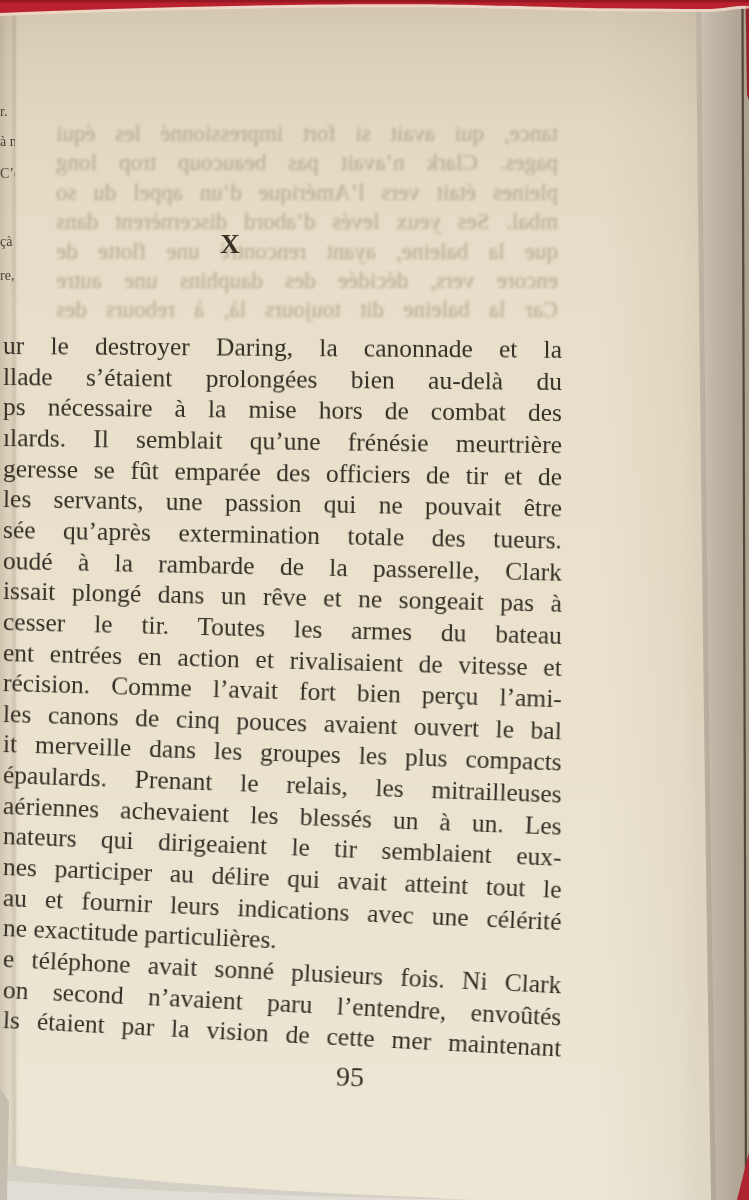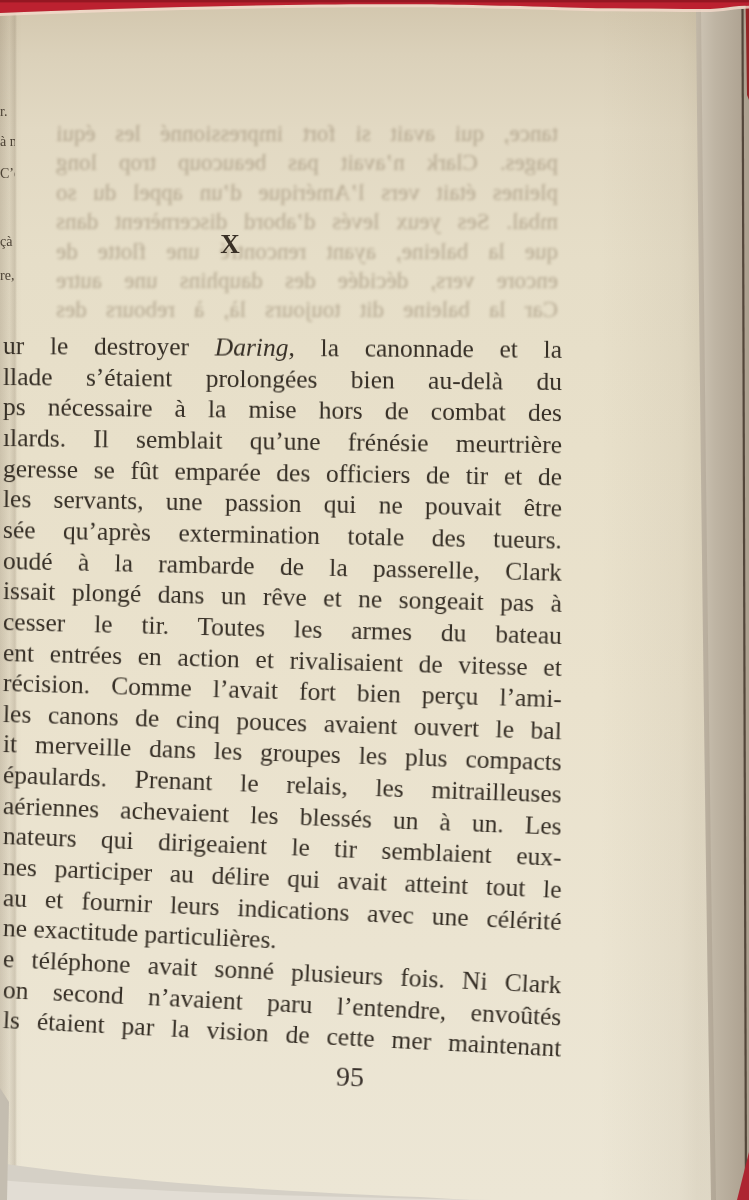--- a/index.html
+++ b/index.html
@@ -16,21 +16,21 @@
   .tblock{position:absolute;left:0;top:0;width:749px;height:1200px;}
   .tline{
     position:absolute;left:3px;width:559px;height:31px;
     font-size:25.5px;line-height:30px;color:#362f26;
     text-align:justify;text-align-last:justify;
     transform-origin:0 50%;
     filter:blur(.28px);
     white-space:nowrap0;
   }
   .tline.nojust{text-align-last:left;}
-  .tline .it{font-style:italic;}
+  .tline .it{}
   .bleed{
     position:absolute;left:56px;top:119px;width:502px;
     transform:scaleX(-1);
     filter:blur(1.7px);
     opacity:.40;
     color:#6d5a40;
   }
   .bleed div{
     font-size:23px;line-height:29.4px;height:29.4px;
     text-align:justify;text-align-last:justify;

